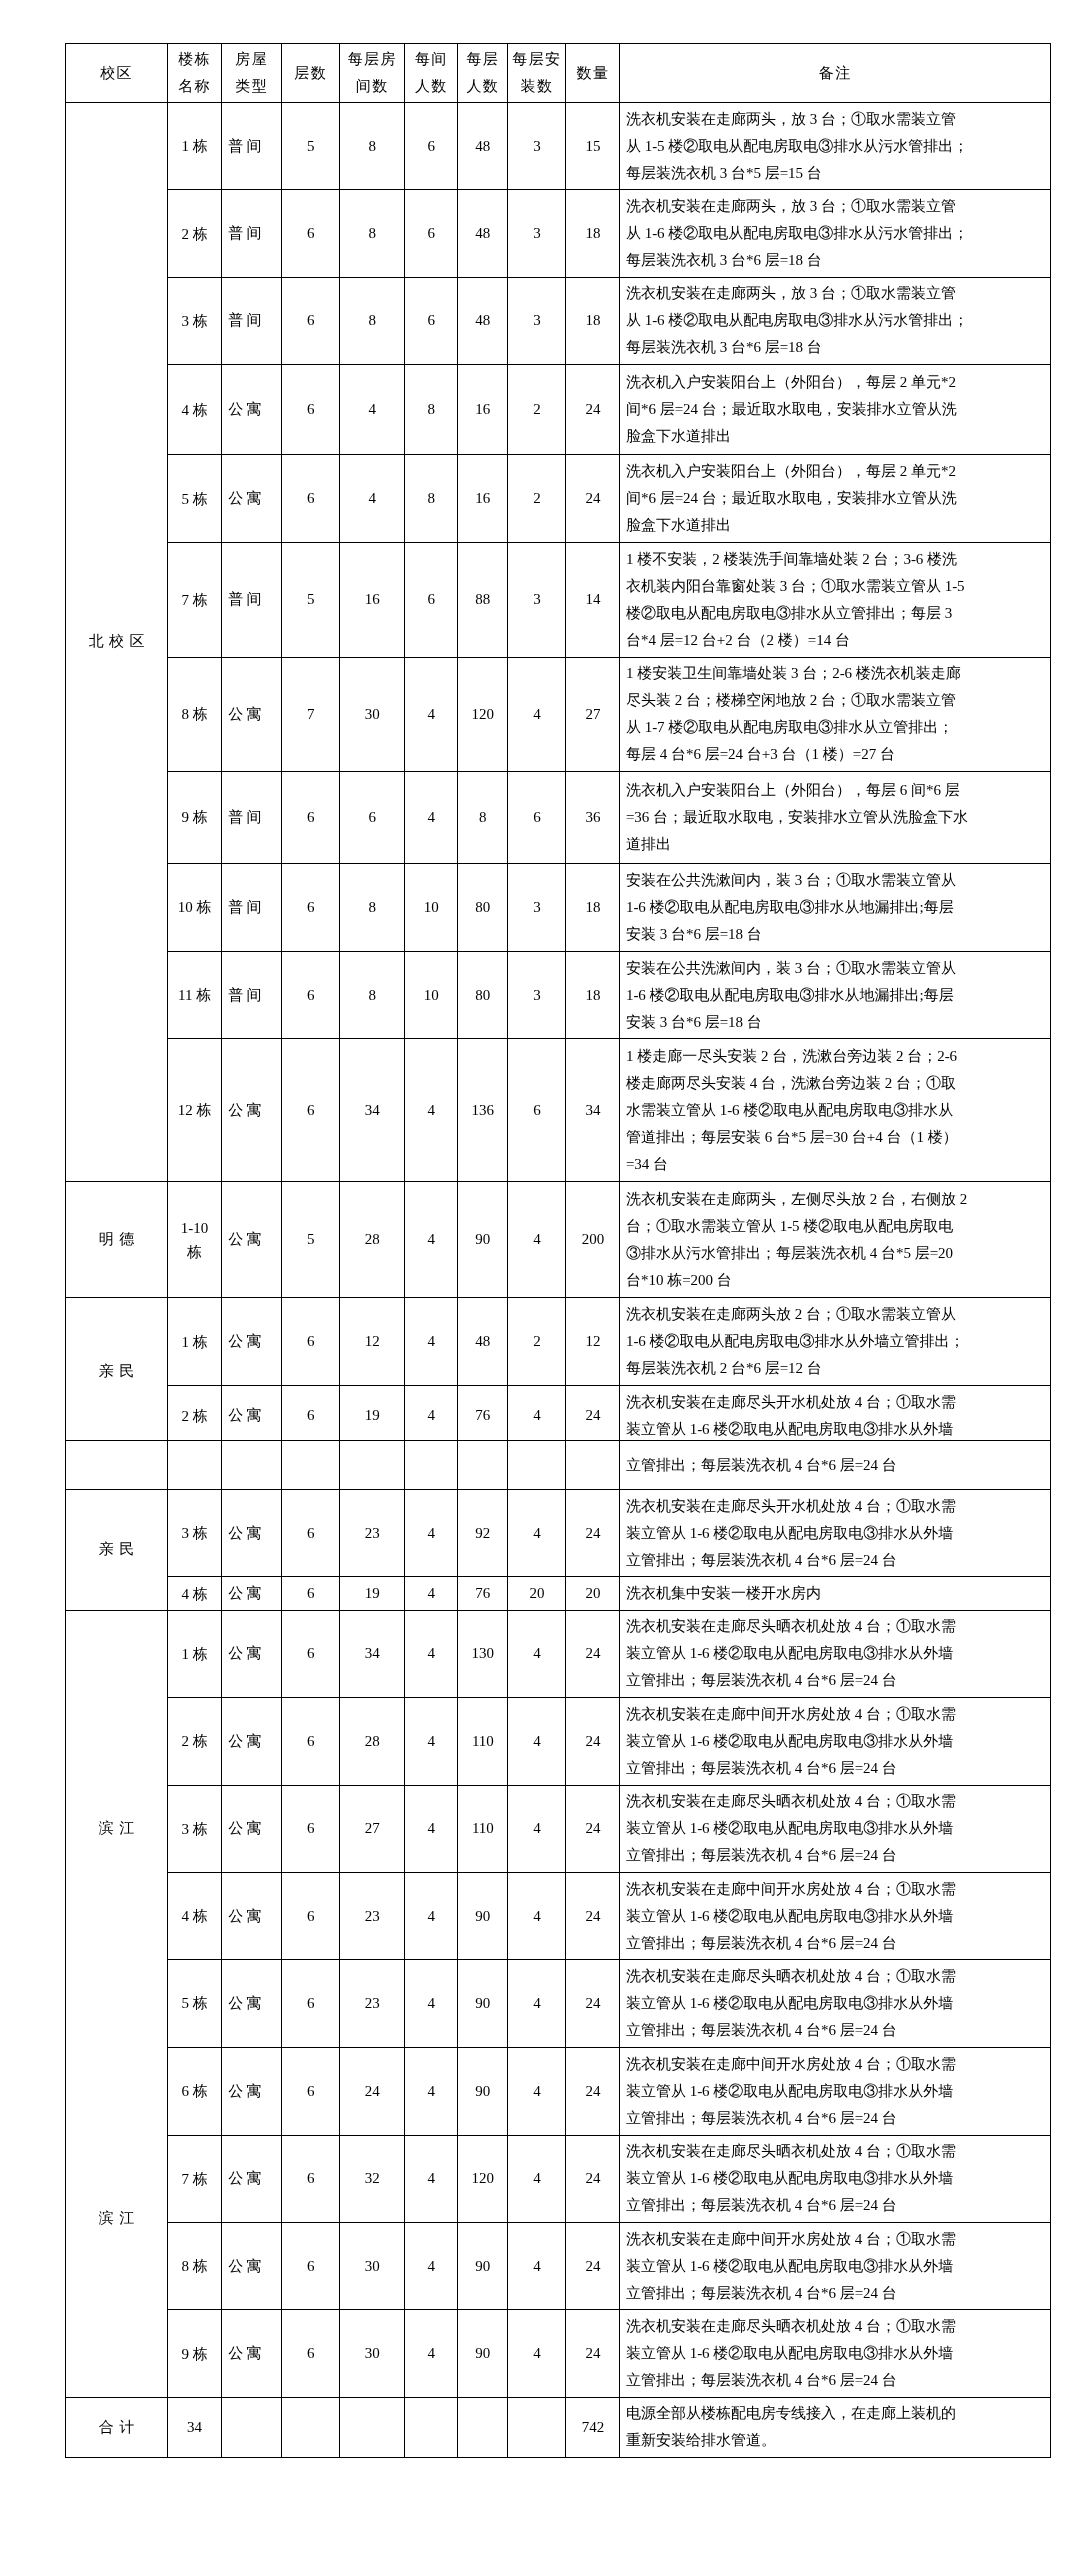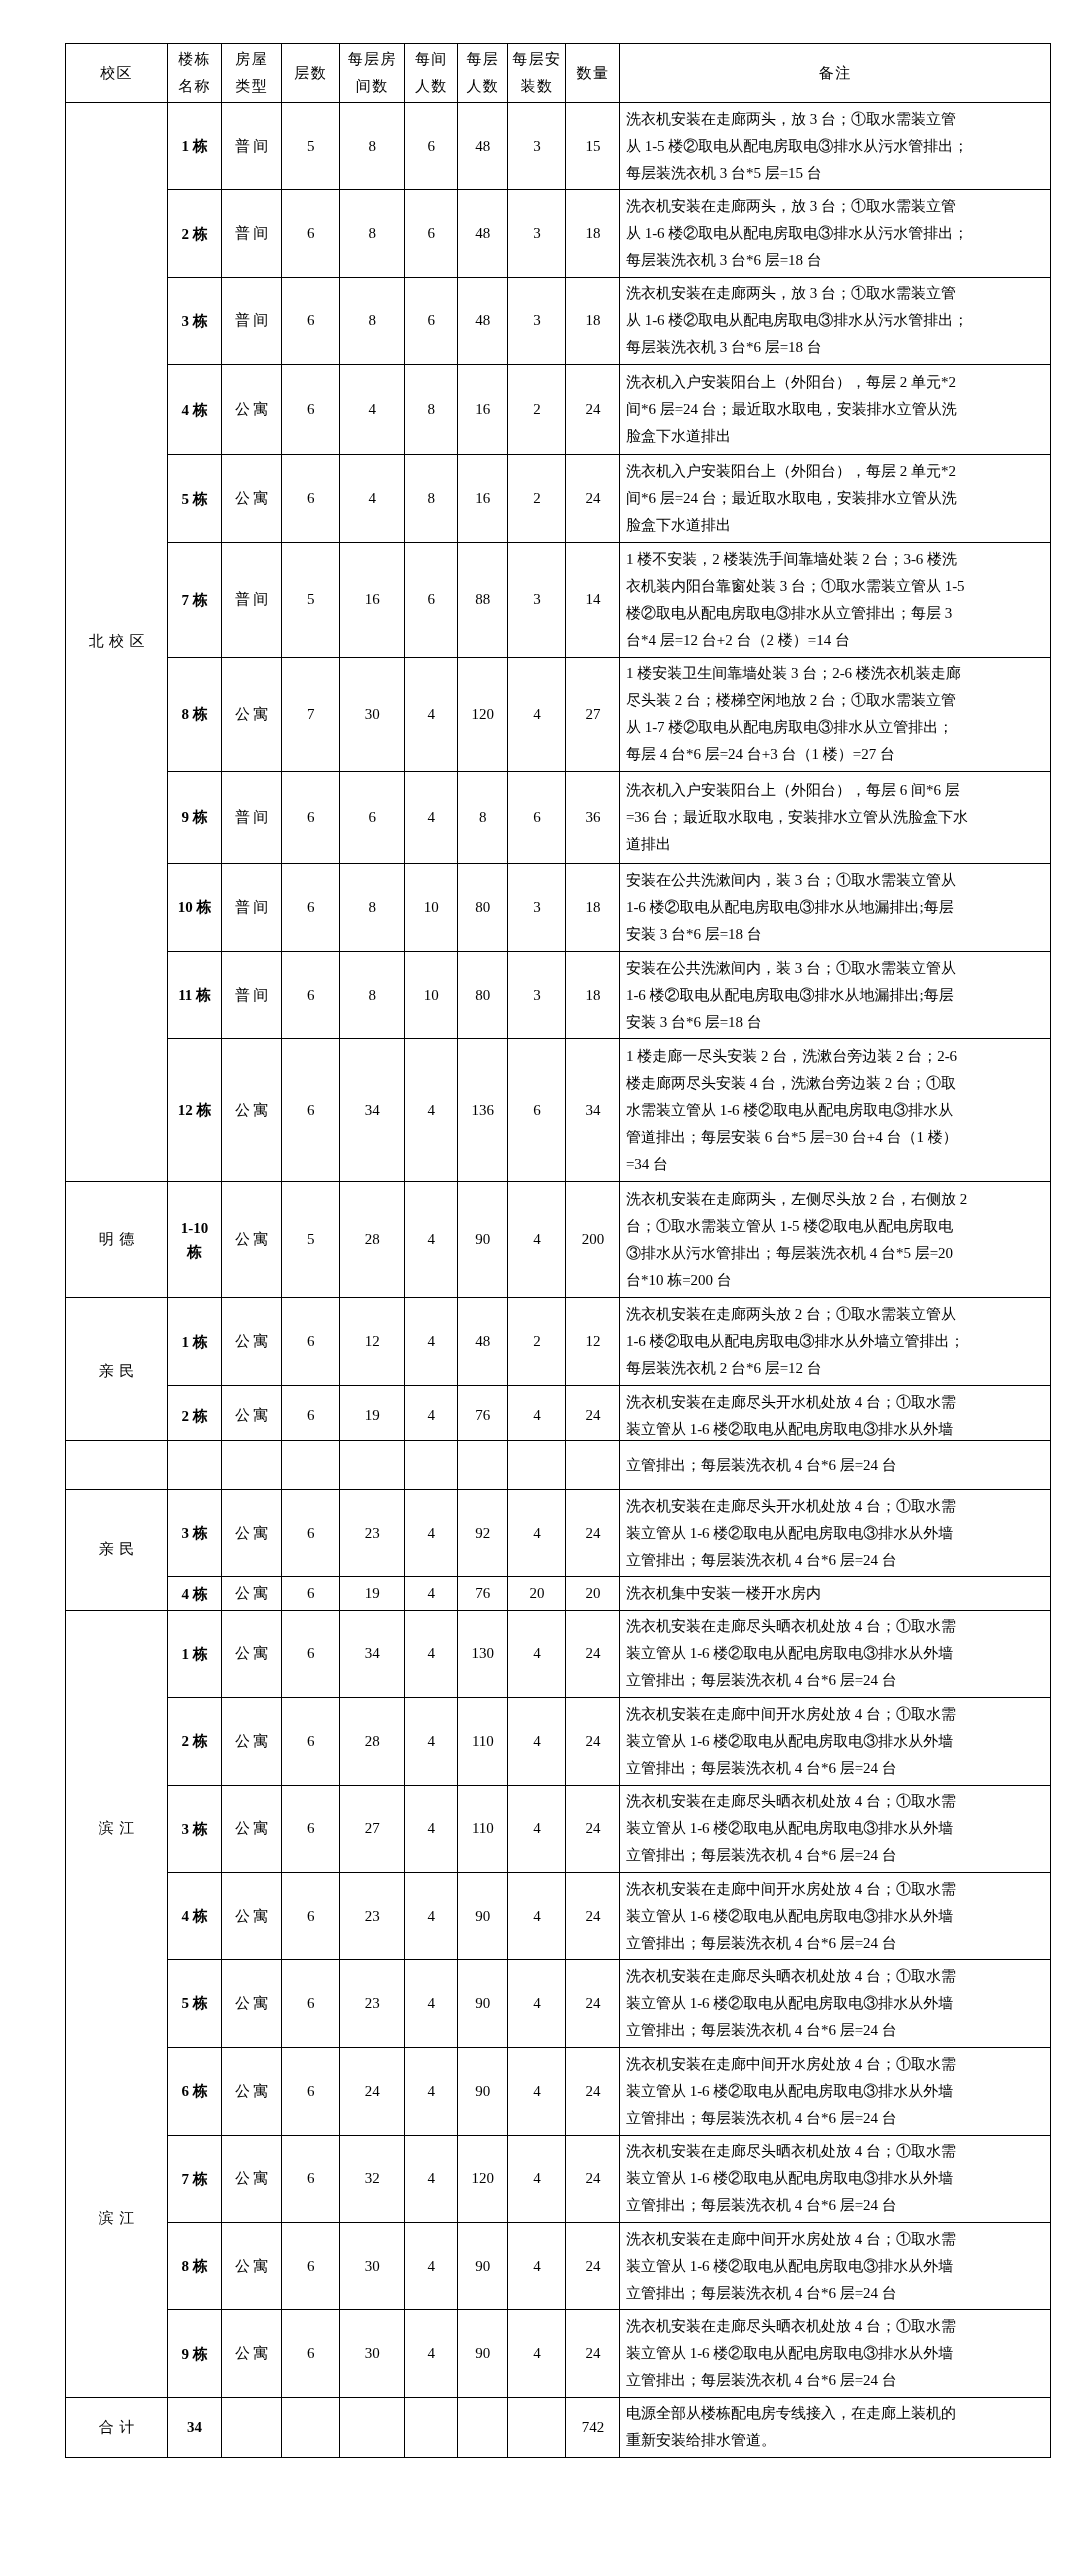--- a/index.html
+++ b/index.html
@@ -14,22 +14,22 @@
   }
   #tbl-1{top:43px;}
   #tbl-2{top:1440px;}
   td,th{
     border:0.7px solid #000;padding:0 2.7px;vertical-align:middle;
     font-size:15px;font-weight:normal;white-space:pre-line;overflow:hidden;
   }
   th{text-align:center;line-height:27px;letter-spacing:1.4px;}
   td.c{text-align:center;}
   td.campus{text-align:center;letter-spacing:5.4px;text-indent:5.4px;line-height:1.7;font-family:Liberation Serif, serif;}
-  td.bld{text-align:center;line-height:1.6;font-weight:bold;}
-  td.typ{text-align:center;letter-spacing:3.4px;text-indent:3.4px;}
+  td.bld{text-align:center;line-height:1.6;}
+  td.typ{letter-spacing:3.4px;text-indent:3.4px;}
   td.rm{text-align:left;line-height:27px;padding:2.7px 5.4px;margin-top:24px;}
   td.binjiang-cell{position:relative;}
   .bj-label{
     position:absolute;left:0;right:0;text-align:center;letter-spacing:5.4px;text-indent:5.4px;
     transform:translateY(-50%);
   }
   .bj-1{top:218px;}
   .bj-2{top:608px;}
   .notes{
     position:absolute;left:65px;top:2453px;width:986px;text-align:center;

